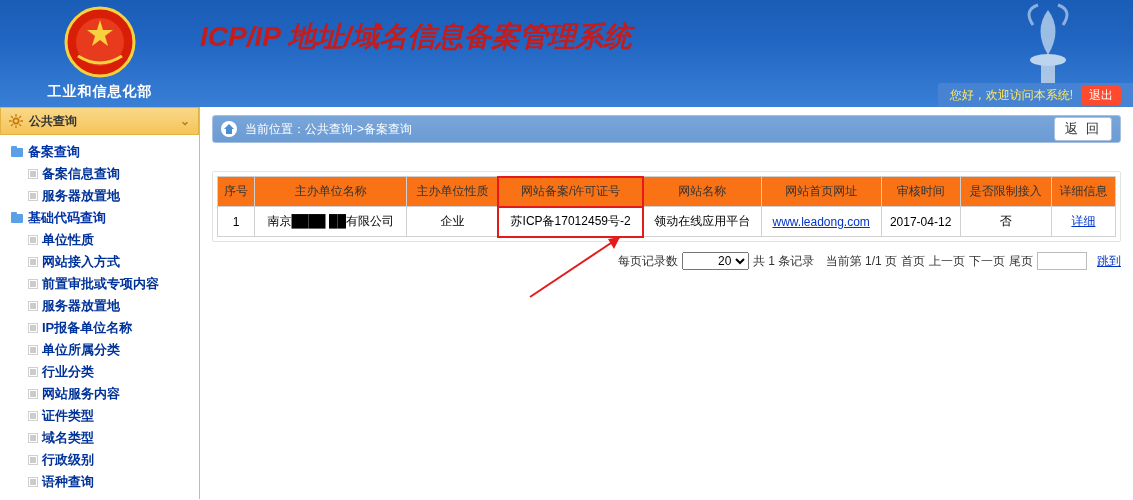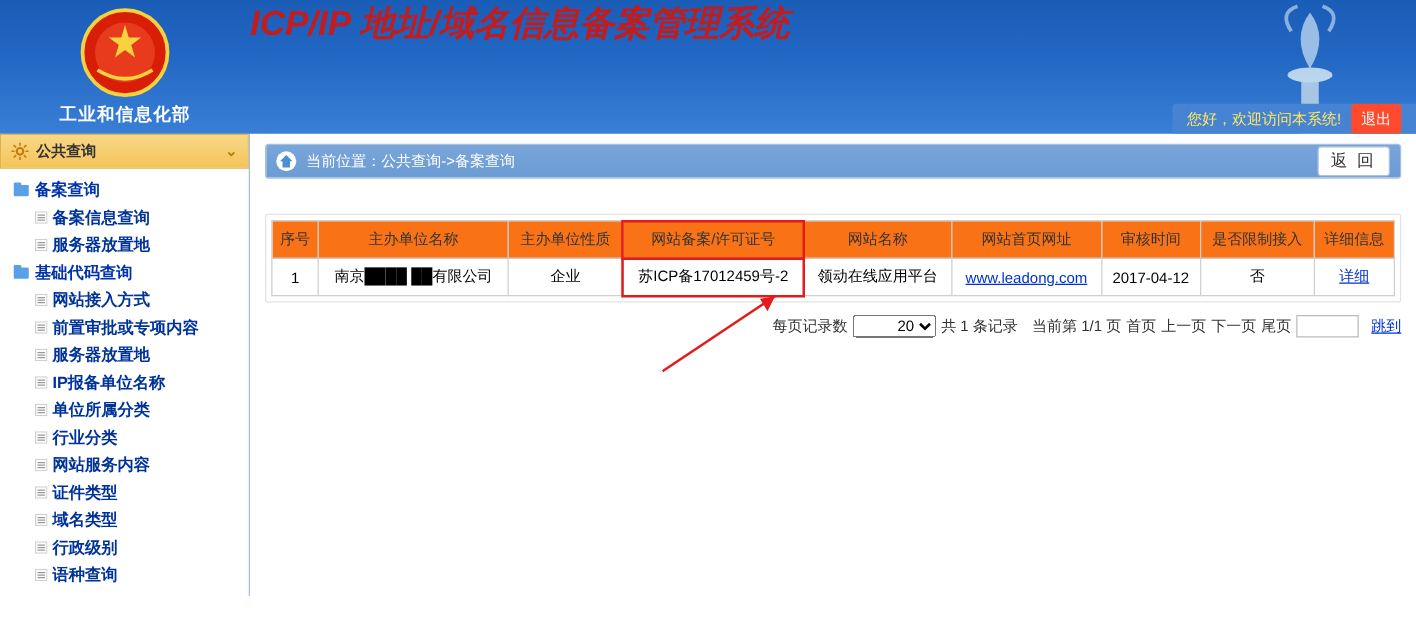--- a/index.html
+++ b/index.html
@@ -2,24 +2,24 @@
 <html><head>
 <meta charset="utf-8">
 <style>
 * { margin: 0; padding: 0; box-sizing: border-box; }
 body { font-family: "Microsoft YaHei", SimSun, Arial, sans-serif; font-size: 12px; background: #fff; width: 1133px; }
 .header { height: 107px; background: linear-gradient(#1a5db7, #2166c2 40%, #3a7fd6); position: relative; overflow: hidden; }
 .header-inner { display: flex; align-items: flex-start; height: 100%; }
 .emblem-wrap { width: 200px; text-align: center; padding-top: 6px; }
 .emblem { width: 72px; height: 72px; margin: 0 auto 2px; }
 .emblem-label { color: #fff; font-size: 14px; font-weight: bold; letter-spacing: 1px; }
-.title-wrap { flex: 1; }
+.title-wrap { flex: 1; padding-top: 18px; }
 .title { font-size: 28px; font-weight: bold; font-style: italic; color: #c31c1c; font-family: "SimHei", Arial; }
 .statue { position: absolute; right: 40px; top: 0; width: 90px; height: 107px; opacity: .9; }
-.welcome-bar { position: absolute; right: 0; bottom: 0; background: #4684d3; height: 24px; line-height: 24px; padding: 0 12px; display: flex; border-radius: 3px 0 0 0; }
+.welcome-bar { position: absolute; right: 0; bottom: 0; background: #4684d3; height: 24px; line-height: 24px; padding: 0 12px; display: flex; align-items: center; border-radius: 3px 0 0 0; }
 .welcome-text { color: #ffe760; font-size: 12px; margin-right: 8px; }
 .logout-btn { background: #ff4a2e; color: #fff; border: none; padding: 1px 8px; border-radius: 3px; font-size: 12px; cursor: pointer; }
 .body-row { display: flex; }
 .sidebar { width: 200px; border-right: 1px solid #9ec2e6; }
 .sidebar-head { background: linear-gradient(#f9d889, #f5c45a); border: 1px solid #e2b340; height: 28px; line-height: 28px; display: flex; align-items: center; padding: 0 8px; color: #333; font-weight: bold; }
 .sidebar-head .icon-gear { width: 14px; height: 14px; margin-right: 6px; fill: #c67a0a; }
 .sidebar-head .chev { margin-left: auto; color: #b87f0a; }
 .tree { padding: 6px 4px 6px 8px; }
 .tree-node { display: flex; align-items: center; padding: 2px 0 2px 2px; color: #003399; cursor: pointer; }
 .tree-node .bul { width: 14px; height: 14px; margin-right: 4px; }
@@ -124,20 +124,30 @@
       </div>
       <div class="tree-sub" id="group1sub">
           <div class="tree-node">
             <svg class="list-icon" viewBox="0 0 10 10">
               <rect width="10" height="10" fill="#d0d0d0"></rect>
               <rect x="1" y="1" width="8" height="8" fill="#fff"></rect>
               <line x1="2" y1="3" x2="8" y2="3" stroke="#999"></line>
               <line x1="2" y1="5" x2="8" y2="5" stroke="#999"></line>
               <line x1="2" y1="7" x2="8" y2="7" stroke="#999"></line>
             </svg>
+            <span>单位性质</span>
+          </div>
+          <div class="tree-node">
+            <svg class="list-icon" viewBox="0 0 10 10">
+              <rect width="10" height="10" fill="#d0d0d0"></rect>
+              <rect x="1" y="1" width="8" height="8" fill="#fff"></rect>
+              <line x1="2" y1="3" x2="8" y2="3" stroke="#999"></line>
+              <line x1="2" y1="5" x2="8" y2="5" stroke="#999"></line>
+              <line x1="2" y1="7" x2="8" y2="7" stroke="#999"></line>
+            </svg>
             <span>网站接入方式</span>
           </div>
           <div class="tree-node">
             <svg class="list-icon" viewBox="0 0 10 10">
               <rect width="10" height="10" fill="#d0d0d0"></rect>
               <rect x="1" y="1" width="8" height="8" fill="#fff"></rect>
               <line x1="2" y1="3" x2="8" y2="3" stroke="#999"></line>
               <line x1="2" y1="5" x2="8" y2="5" stroke="#999"></line>
               <line x1="2" y1="7" x2="8" y2="7" stroke="#999"></line>
             </svg>

